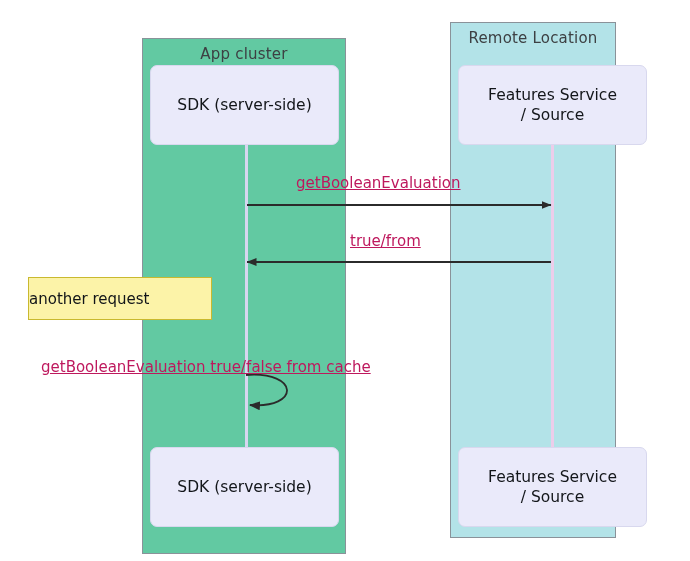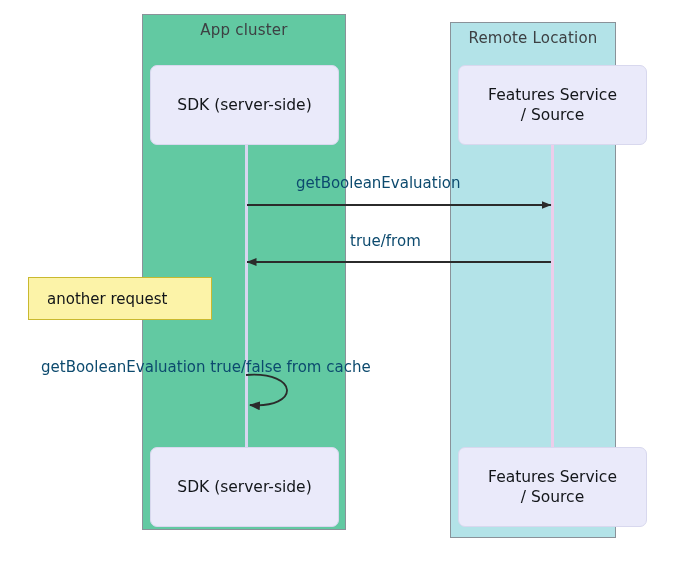--- a/index.html
+++ b/index.html
@@ -61,48 +61,48 @@
   }
 
   
   .note {
     position: absolute;
     box-sizing: border-box;
     background: #fcf3a8;
     border: 1.5px solid #c9b92f;
     display: flex;
     align-items: center;
-    padding-left: 18px;
     font-size: 15px;
     color: #111418;
   }
 
   
   .msg-label {
     position: absolute;
     font-size: 15px;
-    color: #0c4a6e;
+    color: #be185d;
     white-space: nowrap;
+    text-decoration: underline;
   }
   .msg-svg {
     position: absolute;
     left: 0;
     top: 0;
     width: 690px;
     height: 561px;
     overflow: visible;
     pointer-events: none;
   }
 </style>
 </head>
 <body>
 
 <div id="canvas">
 
-  <div class="group" id="group-0" style="left: 142px; top: 14px; width: 204px; height: 516px; background: rgb(98, 201, 162);">
+  <div class="group" id="group-0" style="left: 142px; top: 38px; width: 204px; height: 516px; background: rgb(98, 201, 162);">
     <div class="group-title">App cluster</div>
   </div>
 
   <div class="group" id="group-1" style="left: 450px; top: 22px; width: 166px; height: 516px; background: rgb(179, 227, 232);">
     <div class="group-title">Remote Location</div>
   </div>
 
   <div class="lifeline" id="lifeline-0" style="left: 245px; top: 145px; height: 302px; background: rgb(214, 214, 239);"></div>
   <div class="lifeline" id="lifeline-1" style="left: 551px; top: 145px; height: 302px; background: rgb(236, 205, 234);"></div>
 

